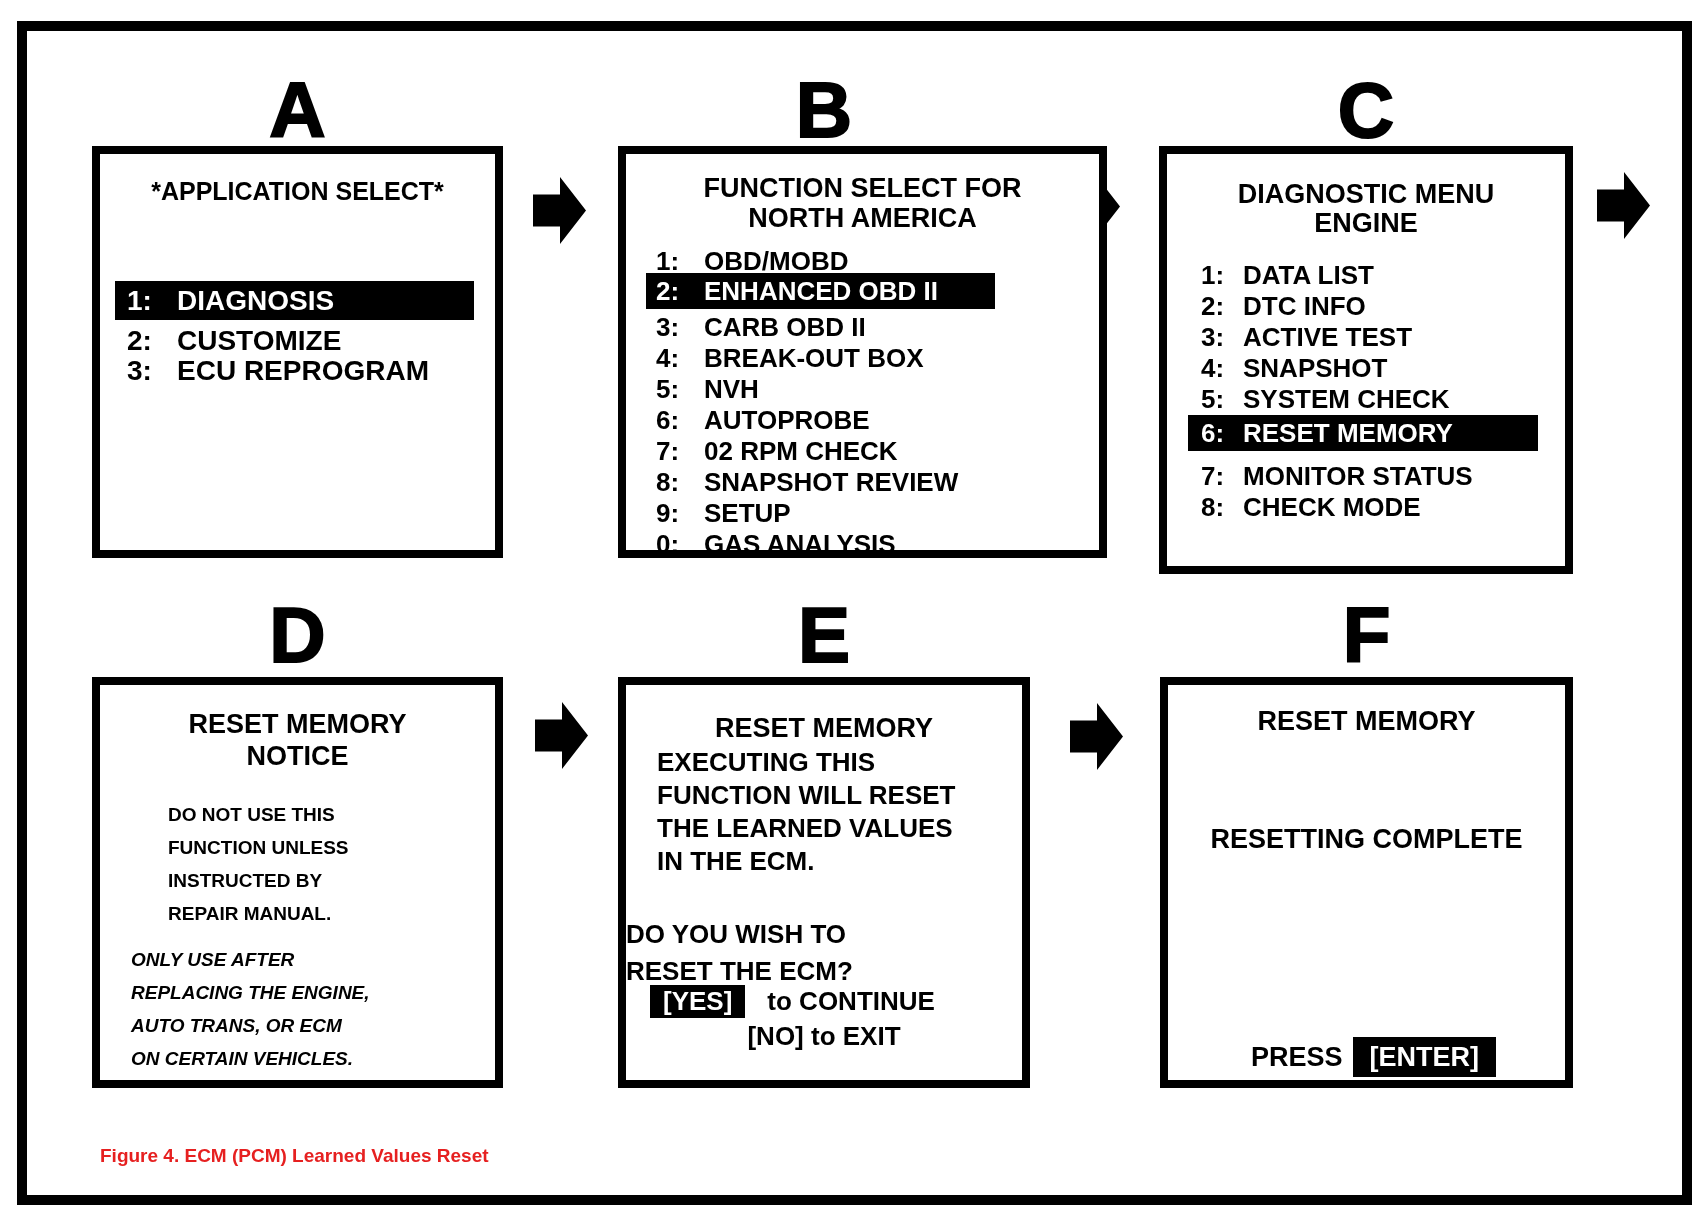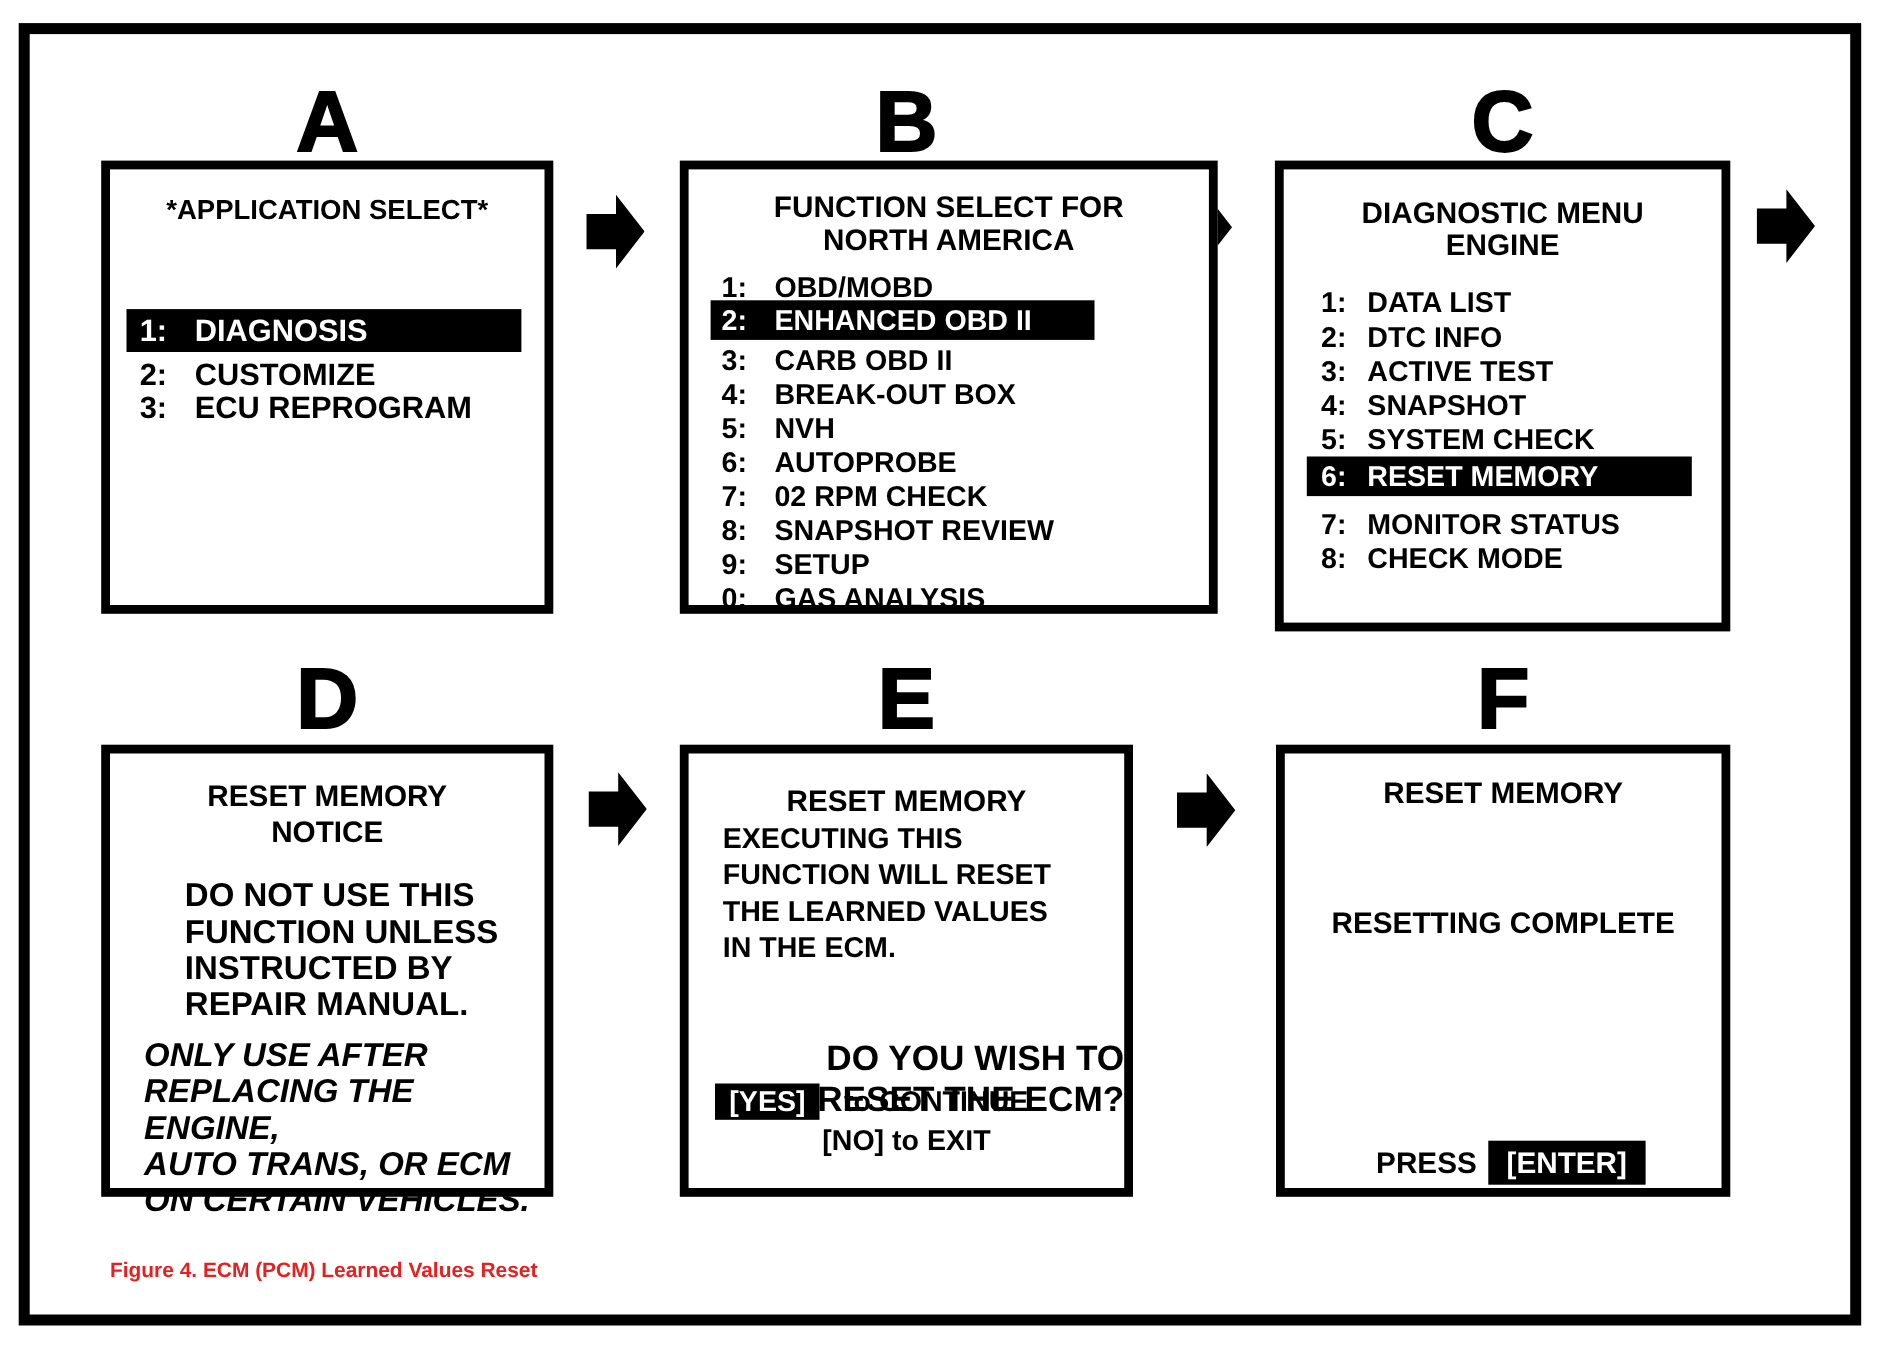--- a/index.html
+++ b/index.html
@@ -33,27 +33,27 @@
   .hdr-b{top:19px;font-size:27px;line-height:30px;}
   .menu-b{left:20px;top:92px;width:349px;}
   .menu-b .row{height:31px;line-height:31px;padding-left:10px;font-size:26px;}
   .menu-b .row .num{width:48px;}
   .menu-b .row.hl{height:36px;line-height:36px;margin-top:-4px;margin-bottom:3px;}
   .hdr-c{top:26px;font-size:27px;line-height:29px;}
   .menu-c{left:21px;top:106px;width:350px;}
   .menu-c .row{height:31px;line-height:31px;padding-left:13px;font-size:26px;}
   .menu-c .row .num{width:42px;}
   .menu-c .row.hl{height:36px;line-height:36px;margin-bottom:10px;}
-  .text-block{position:absolute;font-size:30px;line-height:33px;}
+  .text-block{position:absolute;font-size:19px;line-height:33px;}
   .hdr-d{top:23px;font-size:27px;line-height:32px;}
   .d-p1{top:113px;left:68px;}
   .d-p2{top:258px;left:31px;font-style:italic;}
   .e-title{position:absolute;top:28px;left:0;right:0;text-align:center;font-size:27px;}
   .e-body{top:61px;left:31px;font-size:26px;line-height:33px;}
-  .e-q{position:absolute;top:231px;left:0;right:0;text-align:right;font-size:32px;line-height:37px;margin-top:28px;}
+  .e-q{position:absolute;top:231px;left:0;right:0;text-align:left;font-size:26px;line-height:37px;}
   .e-yes{position:absolute;top:300px;left:24px;display:flex;align-items:center;font-size:26px;}
   .key-box{background:#000;color:#fff;padding:3px 13px;line-height:27px;}
   .e-yes .cont{margin-left:22px;}
   .e-no{position:absolute;top:336px;left:0;right:0;text-align:center;font-size:26px;}
   .f-title{position:absolute;top:21px;left:0;right:0;text-align:center;font-size:27px;}
   .f-status{position:absolute;top:91px;left:0;right:0;text-align:center;font-size:27px;margin-top:48px;}
   .f-press{position:absolute;top:352px;left:83px;display:flex;align-items:center;font-size:27px;}
   .f-press .key-box{margin-left:10px;padding:6px 17px;line-height:28px;}
   .arrow{position:absolute;}
   .caption{

